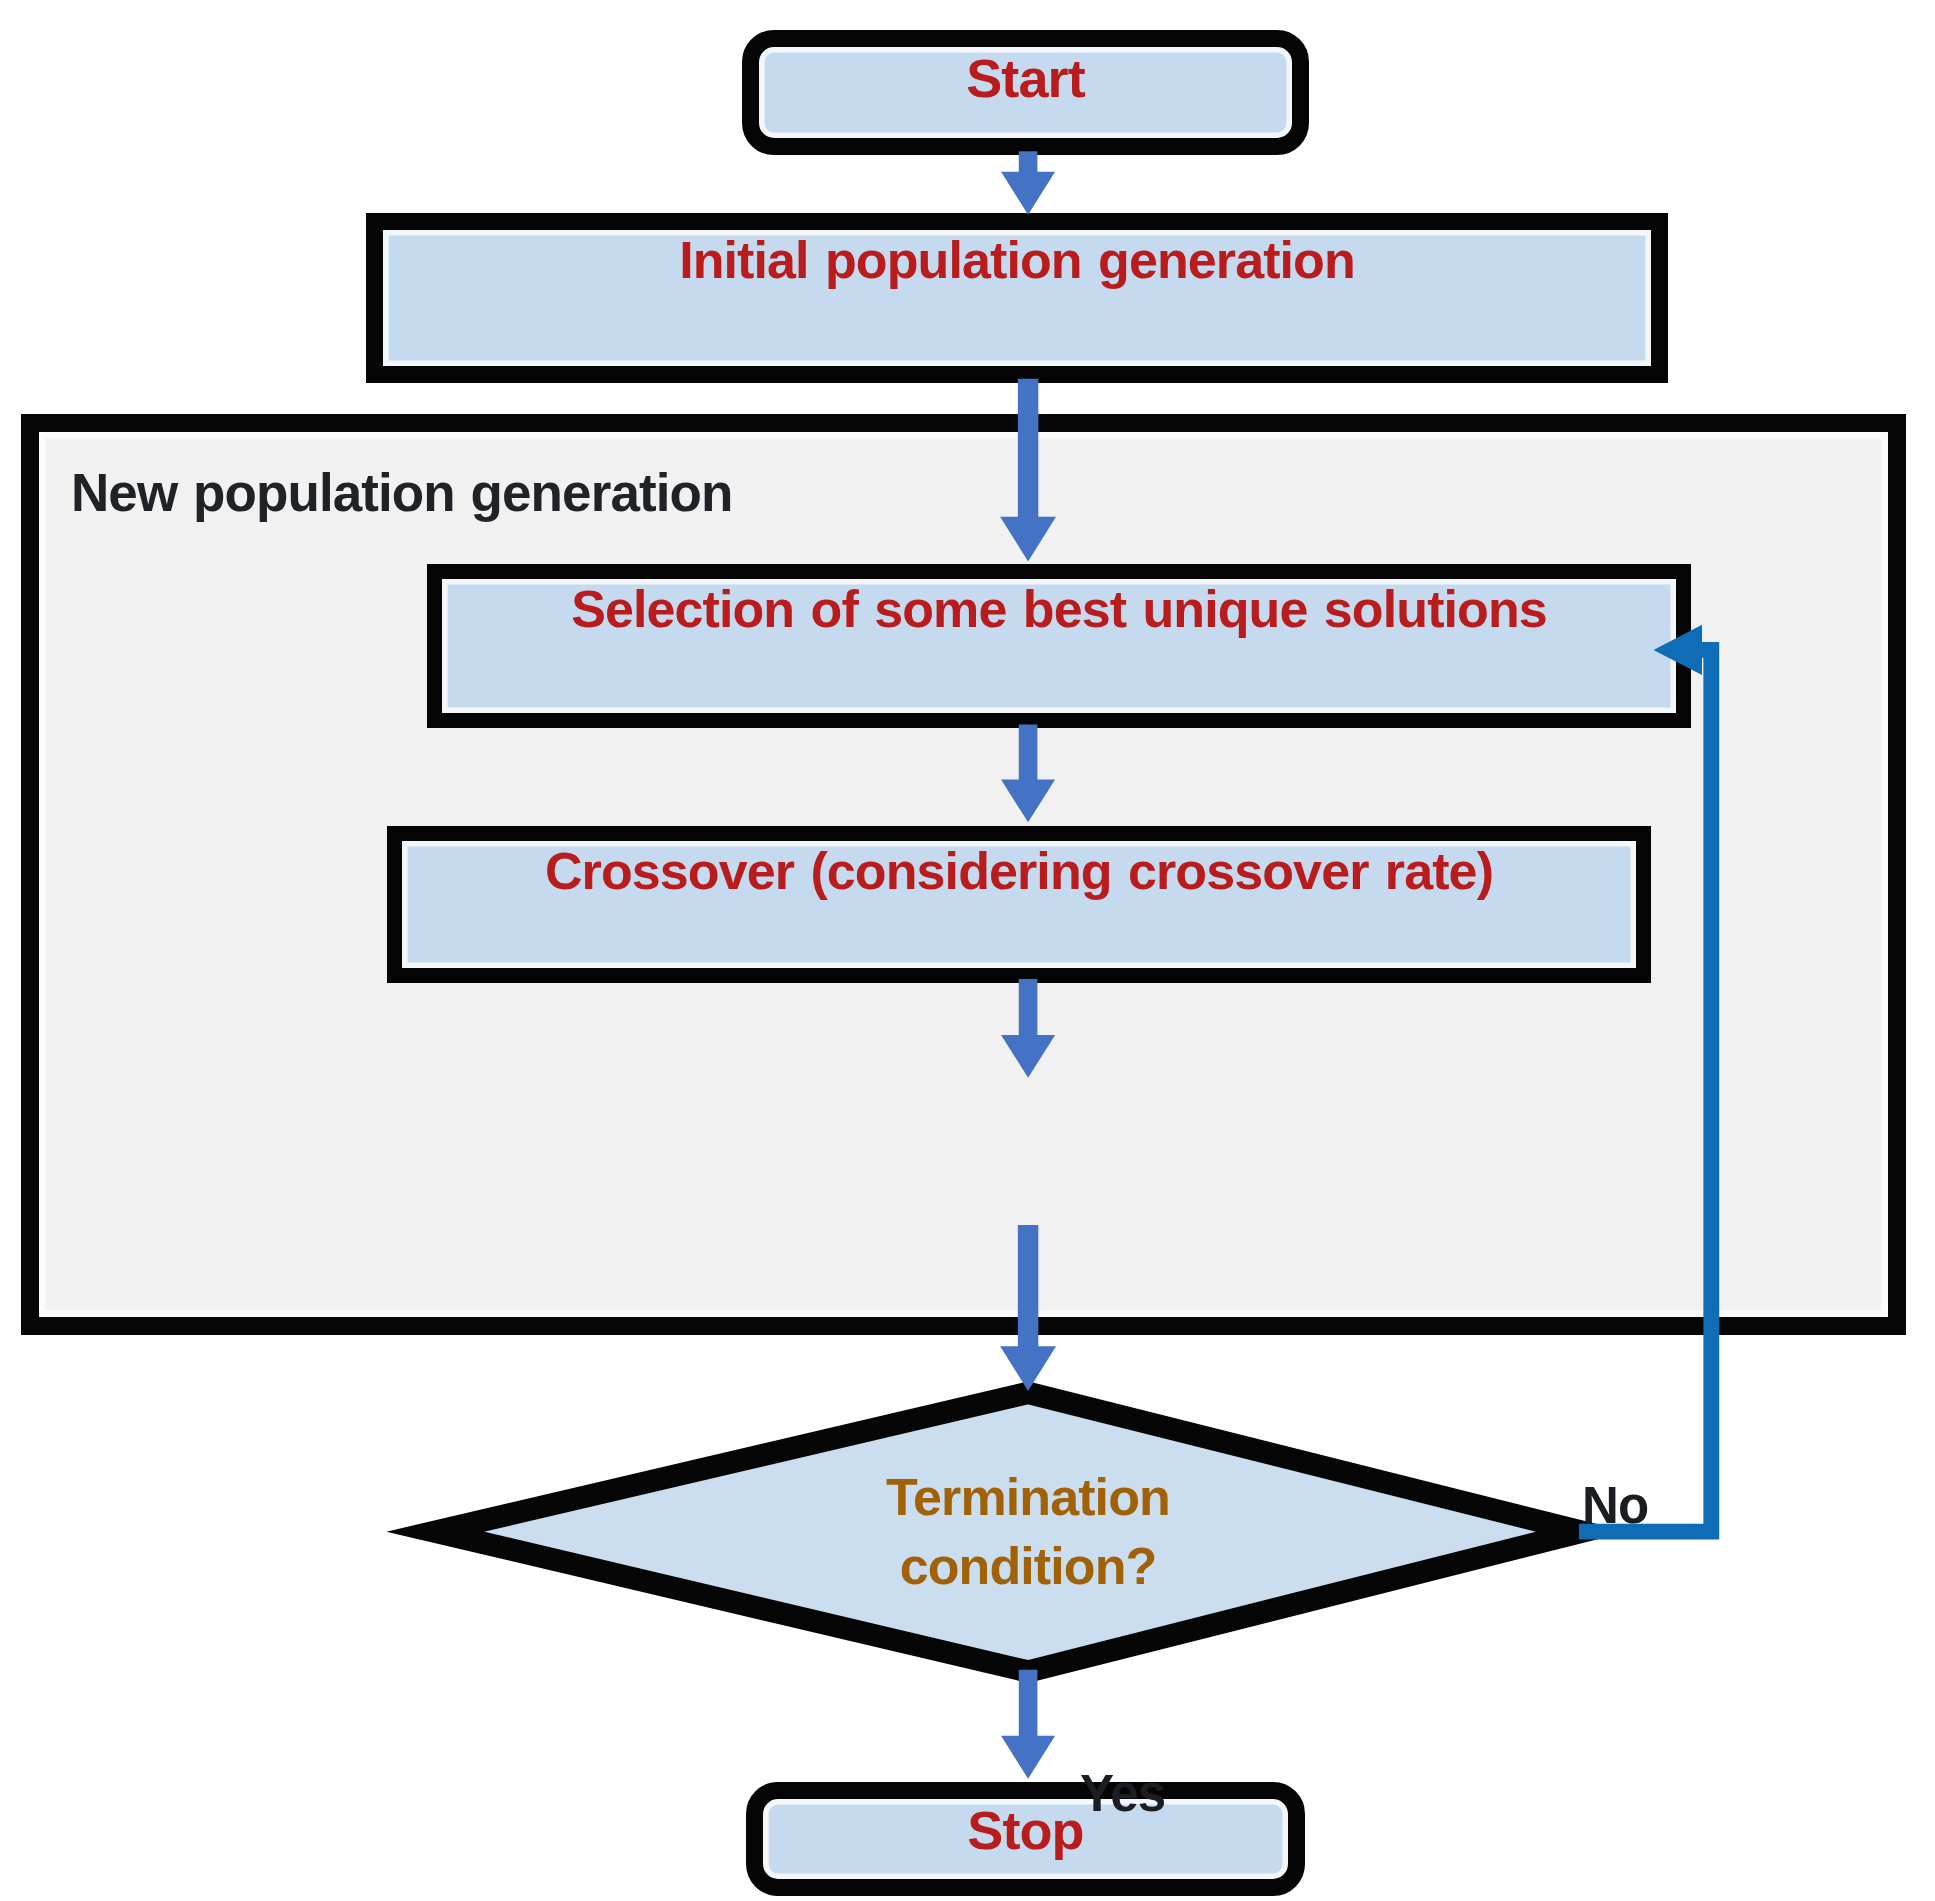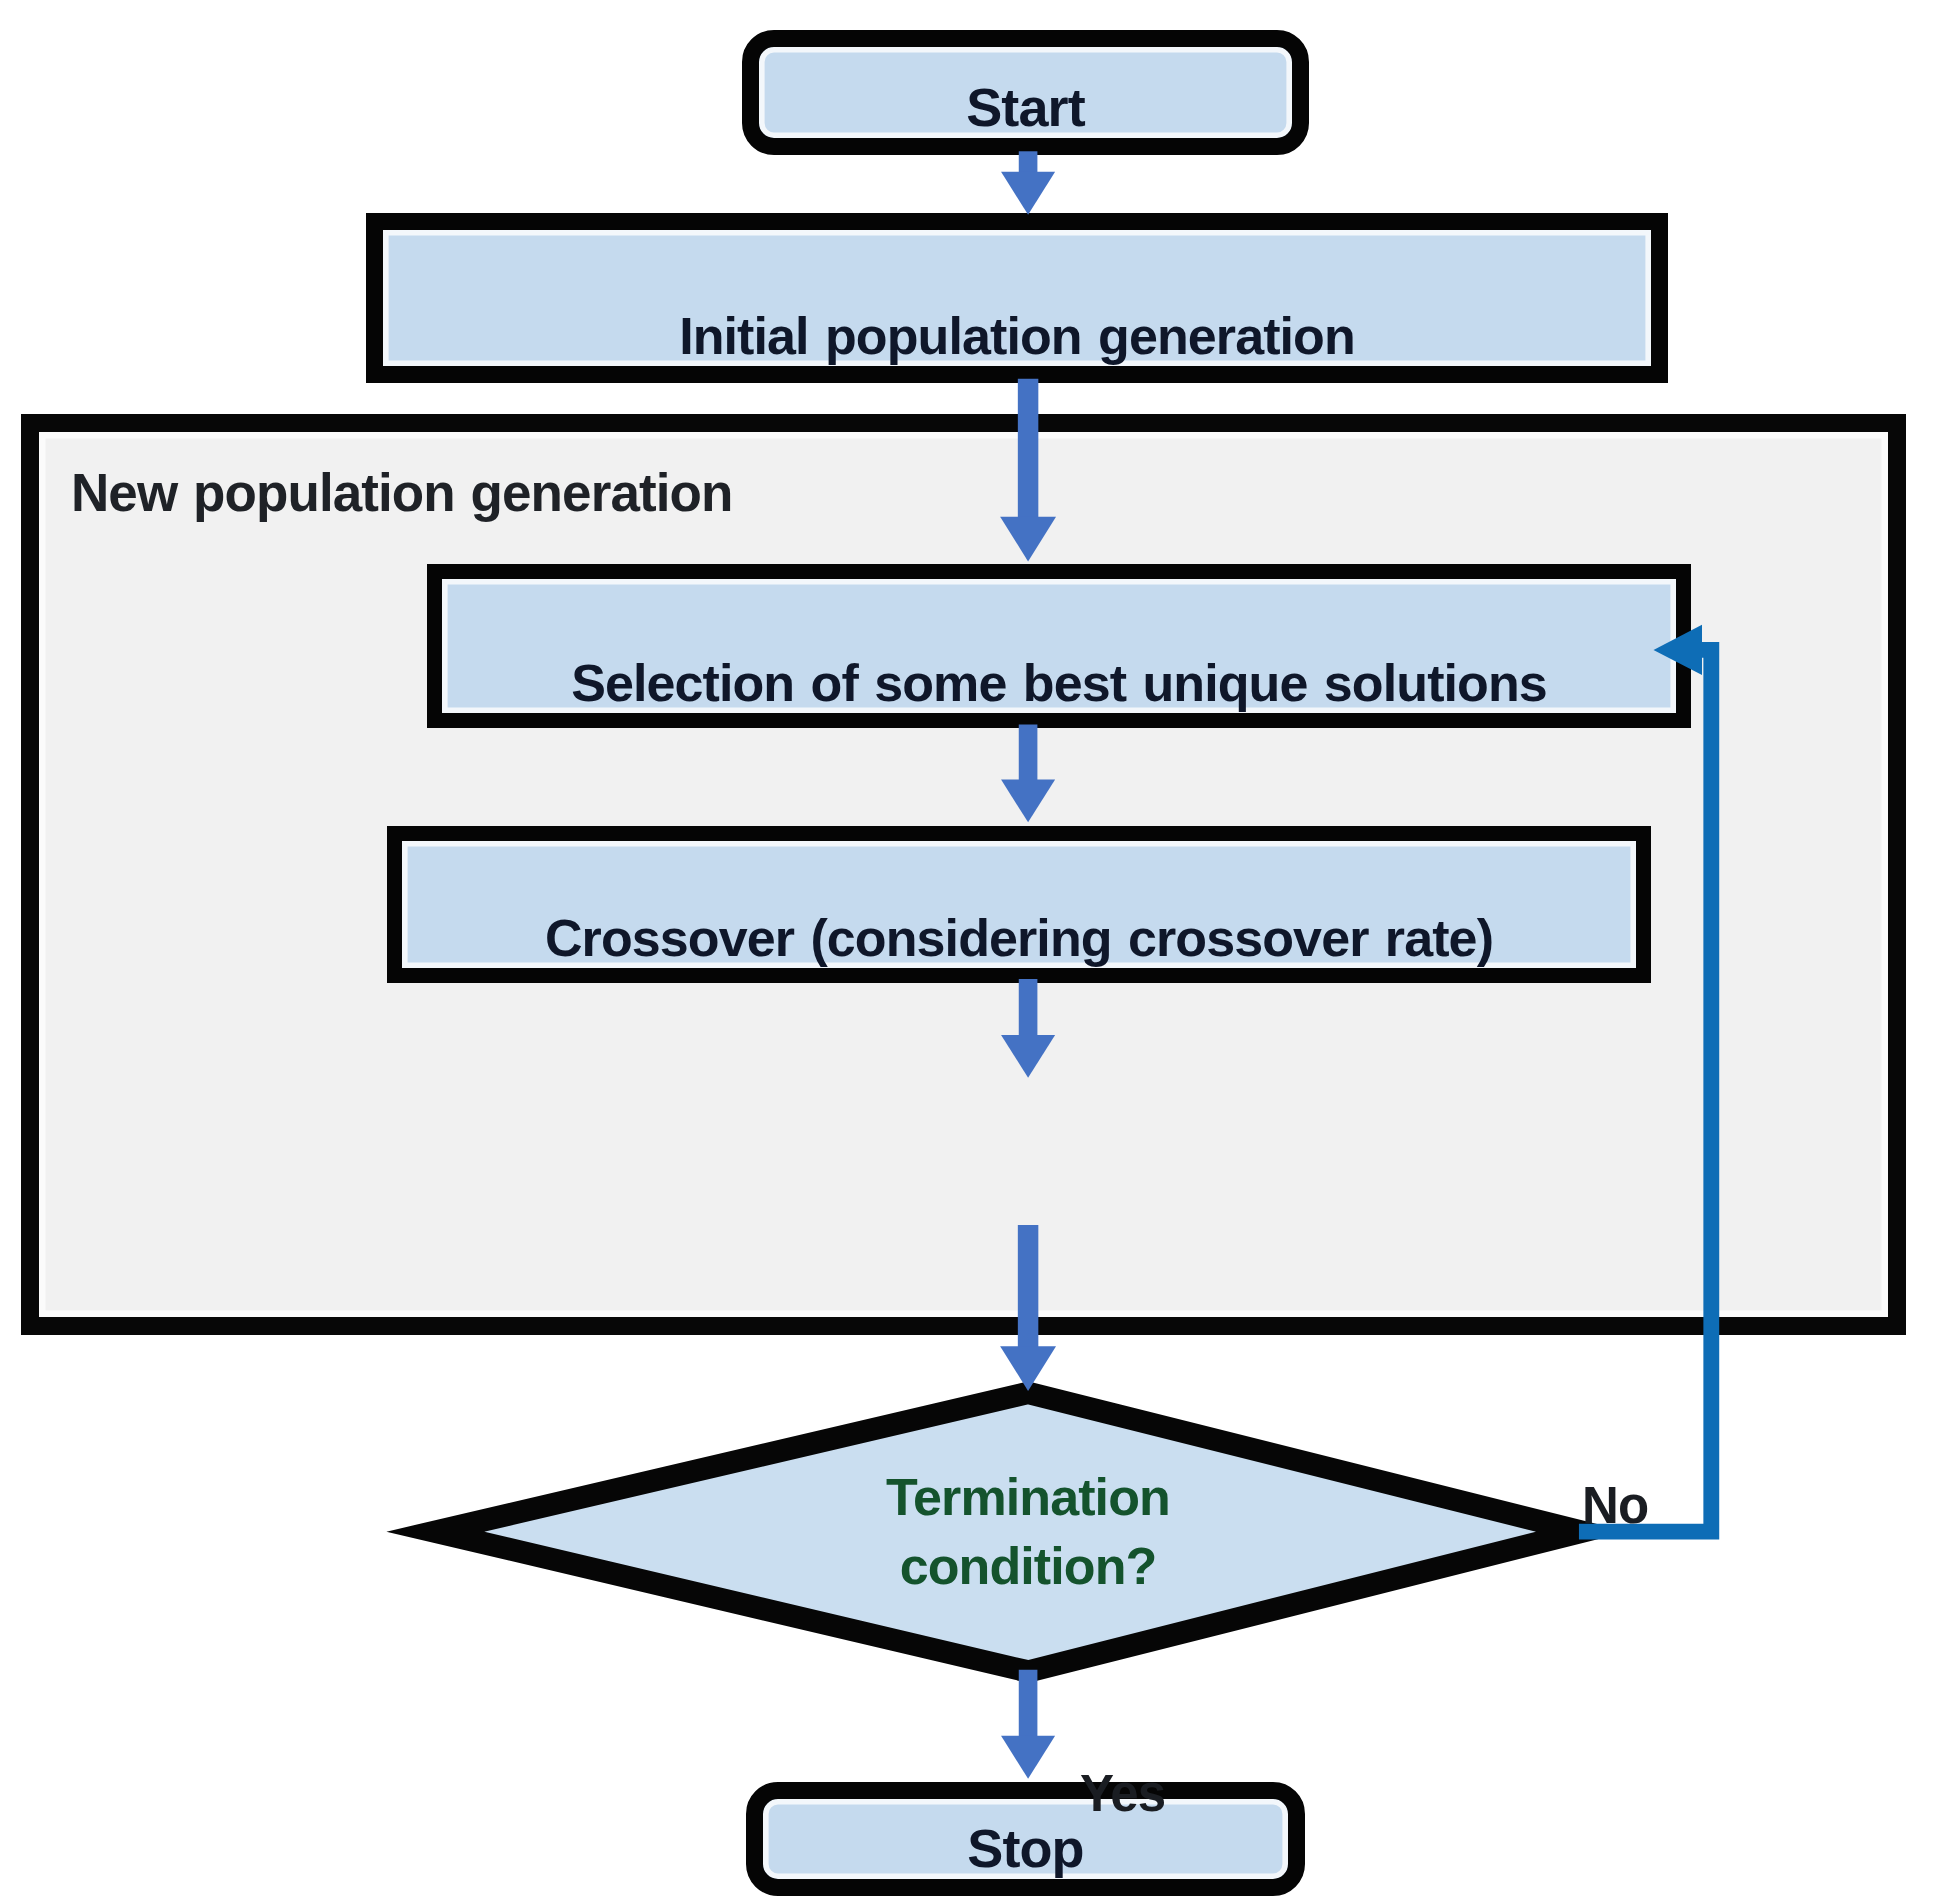--- a/index.html
+++ b/index.html
@@ -36,27 +36,27 @@
     letter-spacing: -0.9px;
     color: #1f2227;
     word-spacing: 1.9px;
   }
 
   
   .node {
     position: absolute;
     box-sizing: border-box;
     display: flex;
-    align-items: flex-end;
+    align-items: flex-start;
     justify-content: center;
     text-align: center;
     background: #c5daee;
     border: 15px solid #050505;
     box-shadow: inset 0 0 0 5.6px #f3f7fb;
-    color: #0f172a;
+    color: #b91c1c;
     font-weight: 700;
     font-size: 52px;
     letter-spacing: -0.9px;
     word-spacing: 2.8px;
     z-index: 3;
   }
   .terminator {
     border-width: 17px;
     border-radius: 32px;
     font-size: 54px;
@@ -75,21 +75,21 @@
     width: 466px; height: 168px;
     display: flex;
     align-items: center;
     justify-content: center;
     text-align: center;
     z-index: 6;
     font-size: 52px;
     font-weight: 700;
     letter-spacing: -0.9px;
     line-height: 1.32;
-    color: #14532d;
+    color: #a16207;
   }
 
   
   .edge-label {
     position: absolute;
     z-index: 6;
     font-size: 51px;
     font-weight: 700;
     letter-spacing: -0.9px;
     color: #1a1d22;

